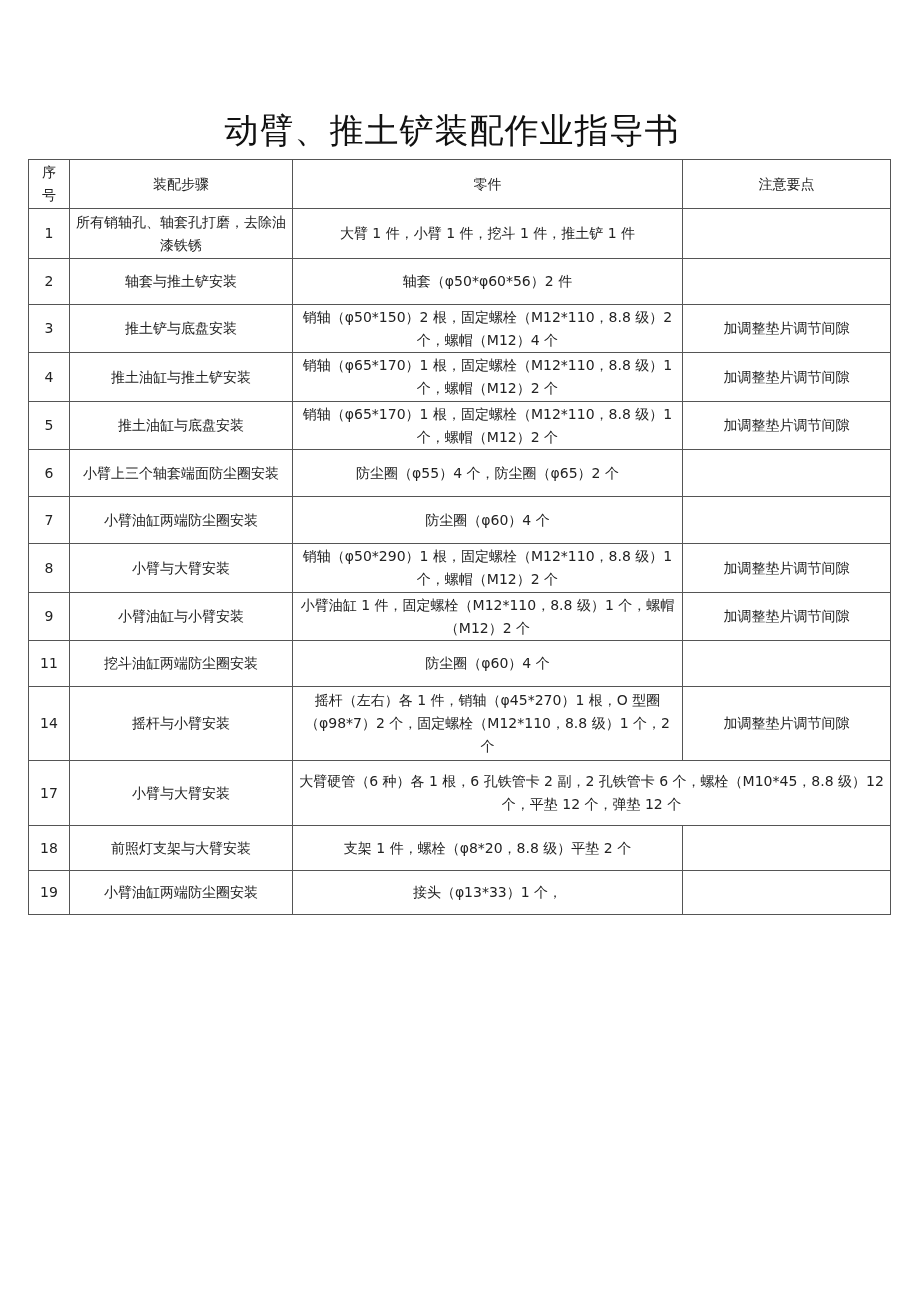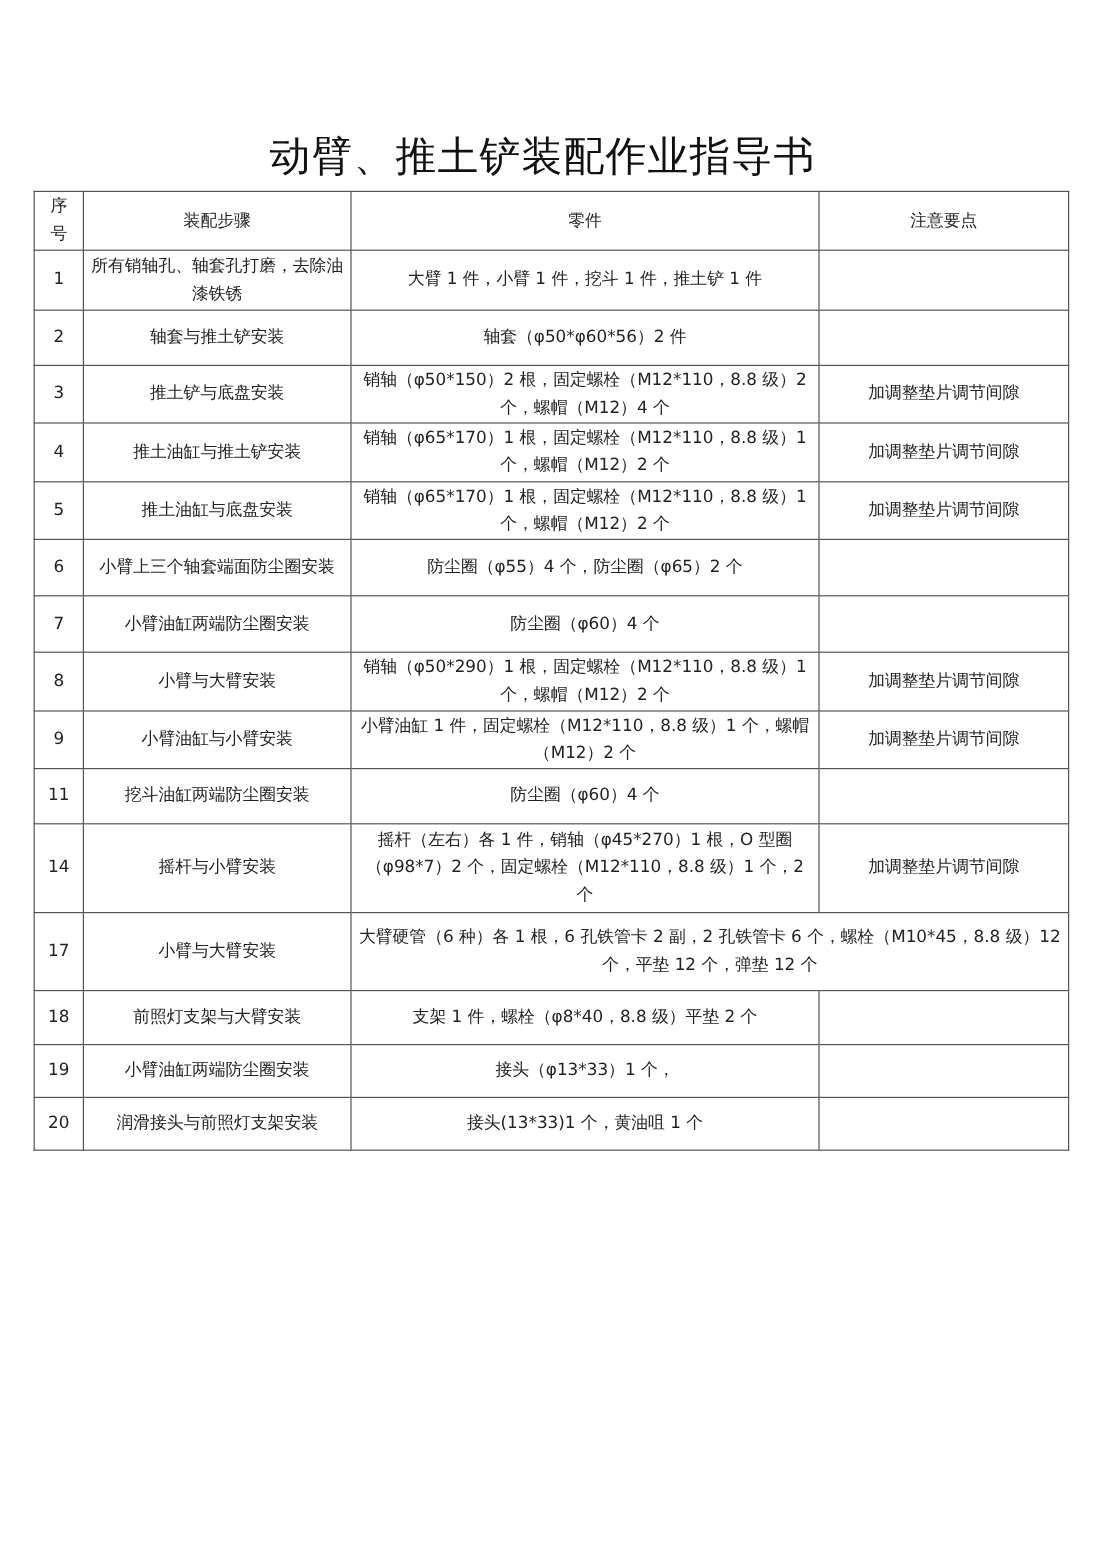--- a/index.html
+++ b/index.html
@@ -107,29 +107,23 @@
     <td>加调整垫片调节间隙</td>
   </tr>
   <tr style="height:65px">
     <td>17</td>
     <td>小臂与大臂安装</td>
     <td colspan="2">大臂硬管（6 种）各 1 根，6 孔铁管卡 2 副，2 孔铁管卡 6 个，螺栓（M10*45，8.8 级）12 个，平垫 12 个，弹垫 12 个</td>
   </tr>
   <tr style="height:45px">
     <td>18</td>
     <td>前照灯支架与大臂安装</td>
-    <td>支架 1 件，螺栓（φ8*40，8.8 级）平垫 2 个</td>
+    <td>支架 1 件，螺栓（φ8*20，8.8 级）平垫 2 个</td>
     <td></td>
   </tr>
   <tr style="height:44px">
     <td>19</td>
     <td class="left">小臂油缸两端防尘圈安装</td>
     <td>接头（φ13*33）1 个，</td>
     <td></td>
   </tr>
-  <tr style="height:44px">
-    <td>20</td>
-    <td class="left">润滑接头与前照灯支架安装</td>
-    <td>接头(13*33)1 个，黄油咀 1 个</td>
-    <td></td>
-  </tr>
 </tbody>
   </table>
 
 </body></html>

